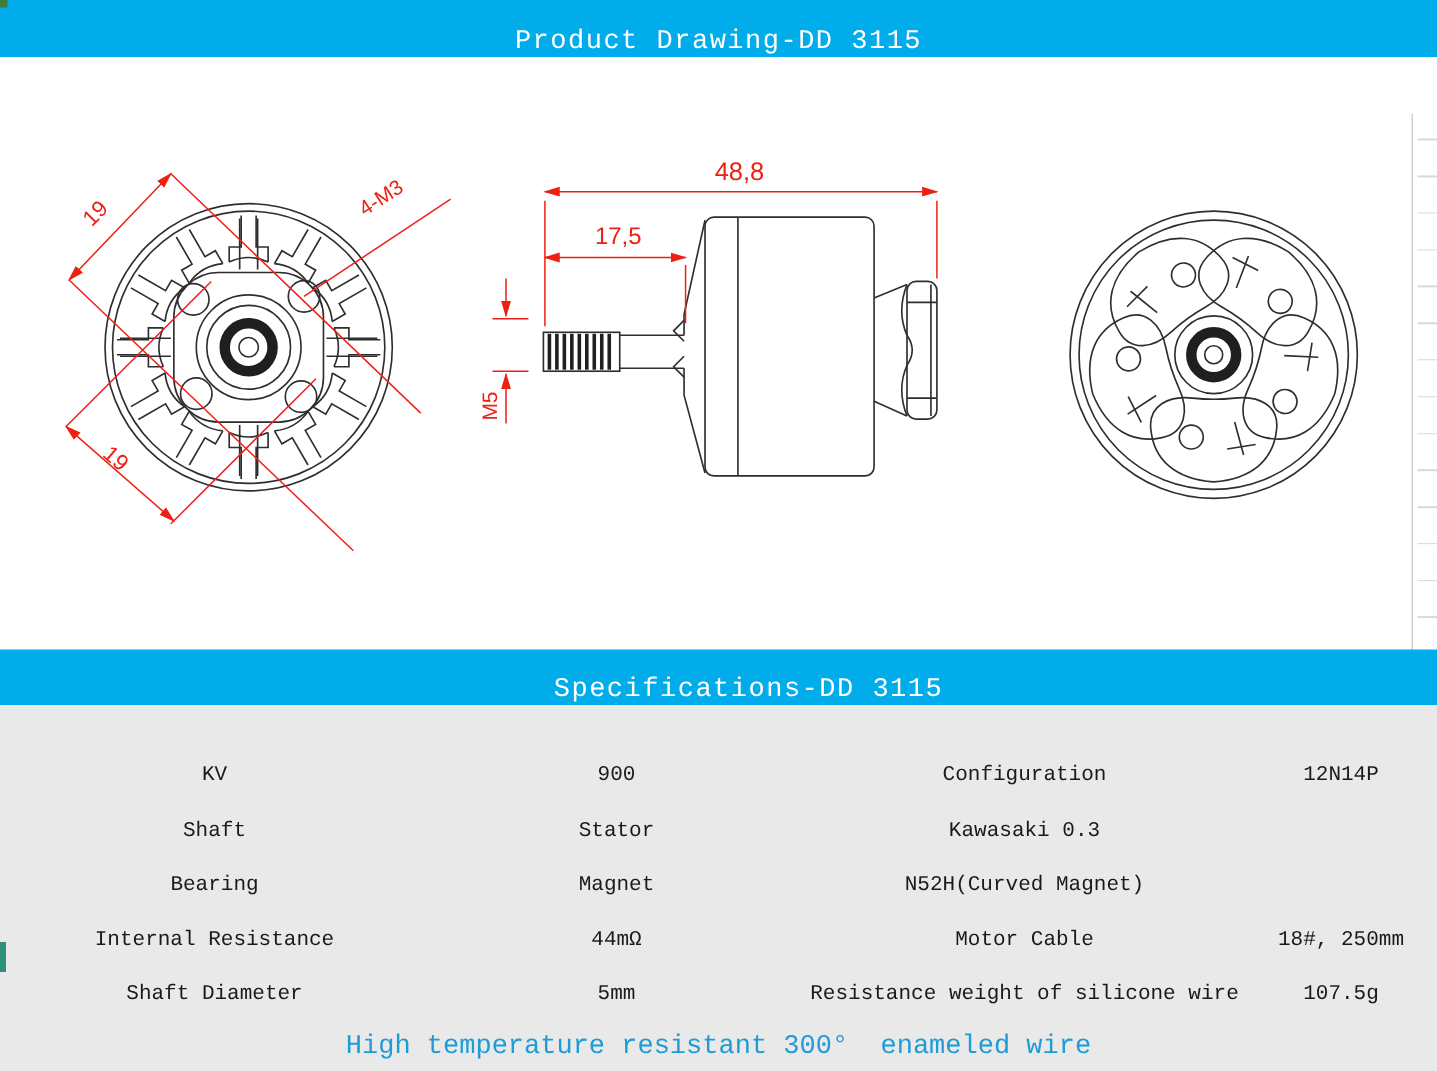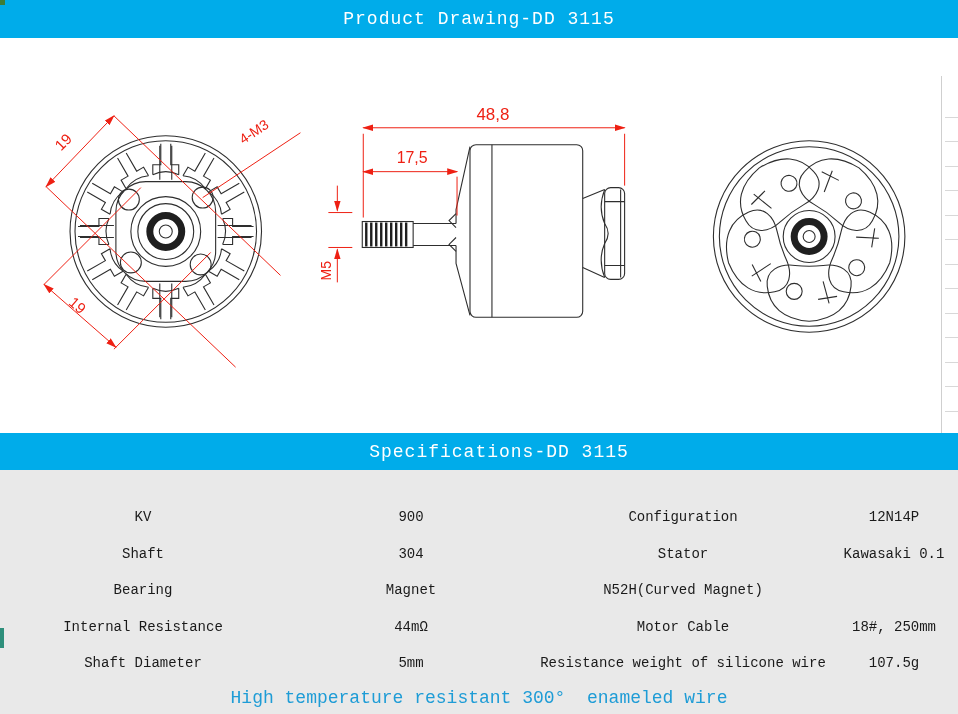--- a/index.html
+++ b/index.html
@@ -2,21 +2,21 @@
 <html><head>
 <meta charset="utf-8">
 <style>
   html,body{margin:0;padding:0;}
   body{
     width:958px;height:714px;position:relative;overflow:hidden;background:#ffffff;
     font-family:"Liberation Mono","DejaVu Sans Mono",monospace;color:#1c1c1c;
   }
   .bar{
     position:absolute;left:0;width:958px;background:#00ACEA;color:#ffffff;
-    display:flex;align-items:center;justify-content:center;
+    display:flex;align-items:flex-end;justify-content:center;
     font-size:18px;letter-spacing:1px;white-space:pre;
   }
   #bar-top{top:0;height:38px;}
   #bar-spec{top:433px;height:37px;padding-left:20px;}
   #drawing-area{position:absolute;left:0;top:38px;width:958px;height:395px;background:#ffffff;}
   #grid-strip{
     position:absolute;right:0;top:38px;width:17px;height:395px;
     border-left:1px solid #cfcfcf;box-sizing:border-box;background:#ffffff;
   }
   #grid-strip .lines{
@@ -187,23 +187,22 @@
 
 <div id="spec-table">
   <div class="trow">
     <div class="tcell">KV</div>
     <div class="tcell">900</div>
     <div class="tcell">Configuration</div>
     <div class="tcell">12N14P</div>
   </div>
   <div class="trow">
     <div class="tcell">Shaft</div>
-    <div class="tcell">304</div>
     <div class="tcell">Stator</div>
-    <div class="tcell">Kawasaki 0.1</div>
+    <div class="tcell">Kawasaki 0.3</div>
   </div>
   <div class="trow">
     <div class="tcell">Bearing</div>
     <div class="tcell">Magnet</div>
     <div class="tcell">N52H(Curved Magnet)</div>
   </div>
   <div class="trow">
     <div class="tcell">Internal Resistance</div>
     <div class="tcell">44mΩ</div>
     <div class="tcell">Motor Cable</div>

